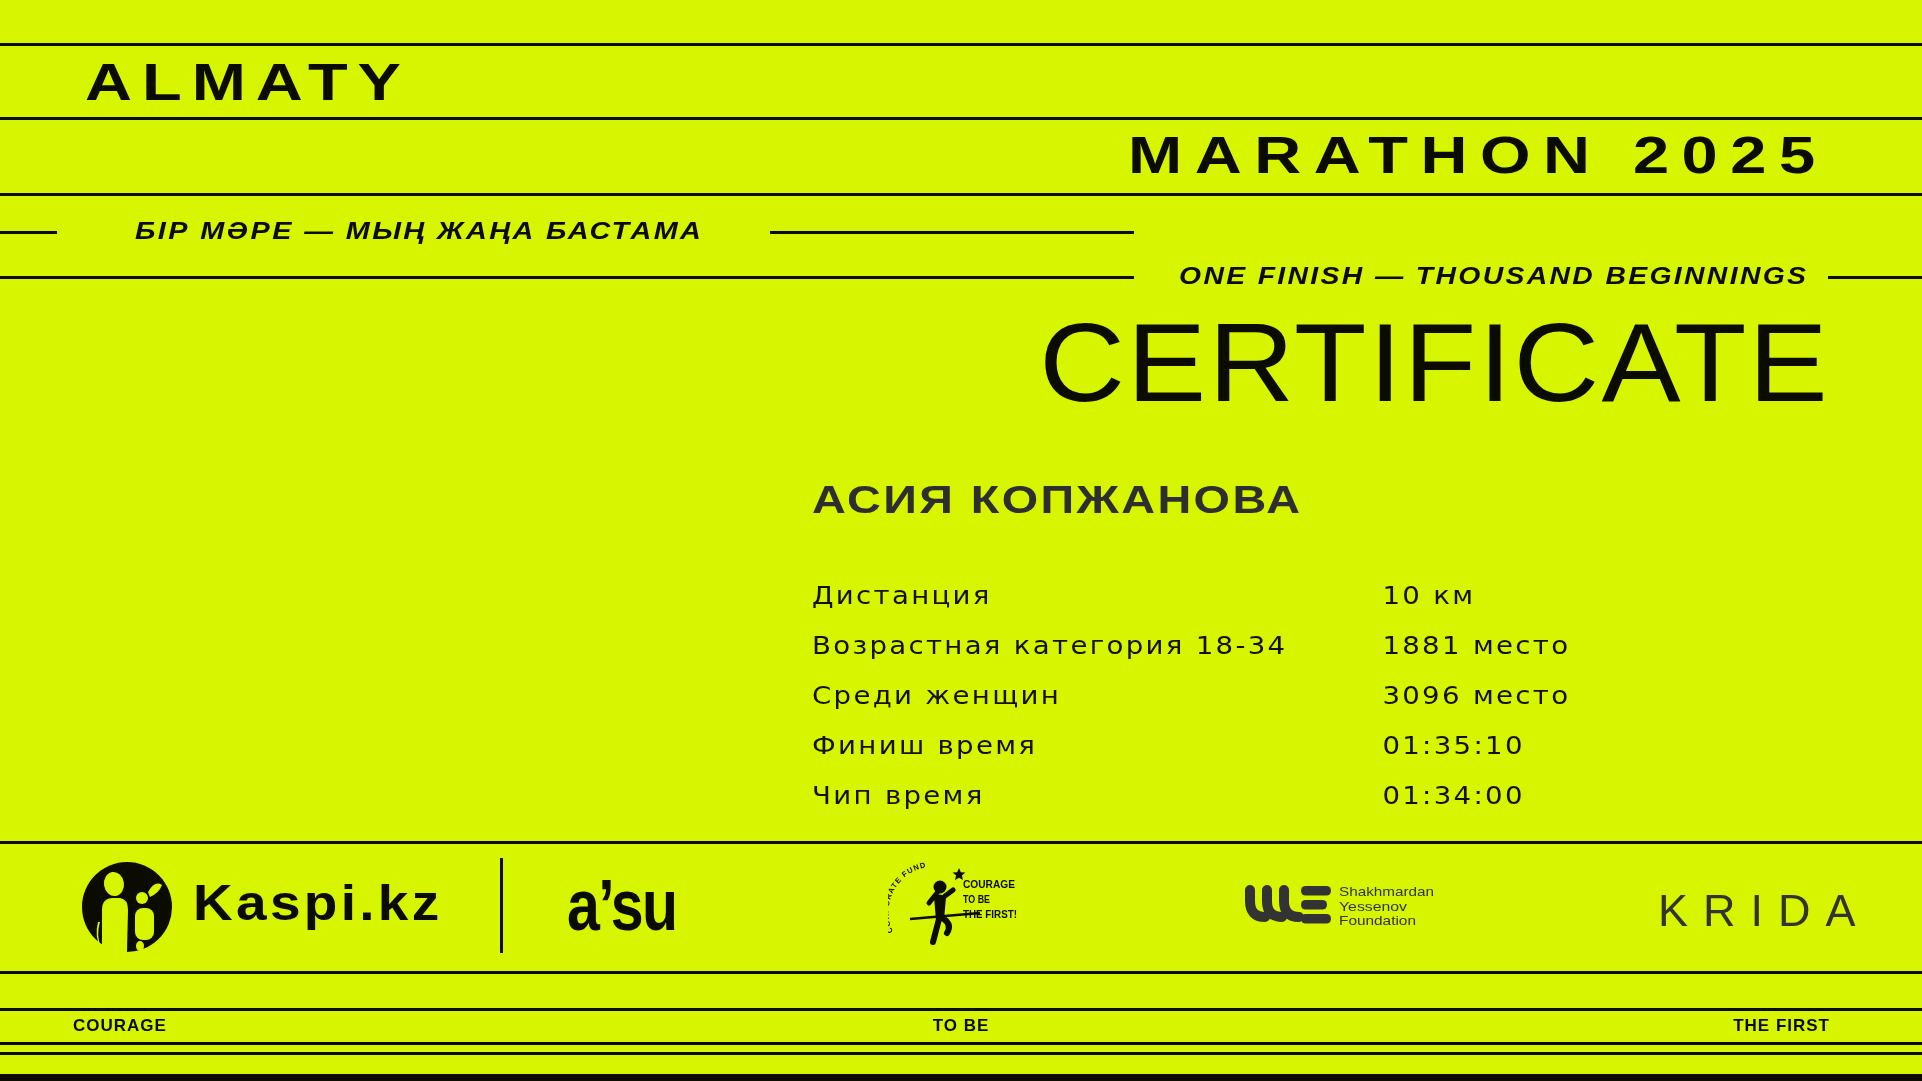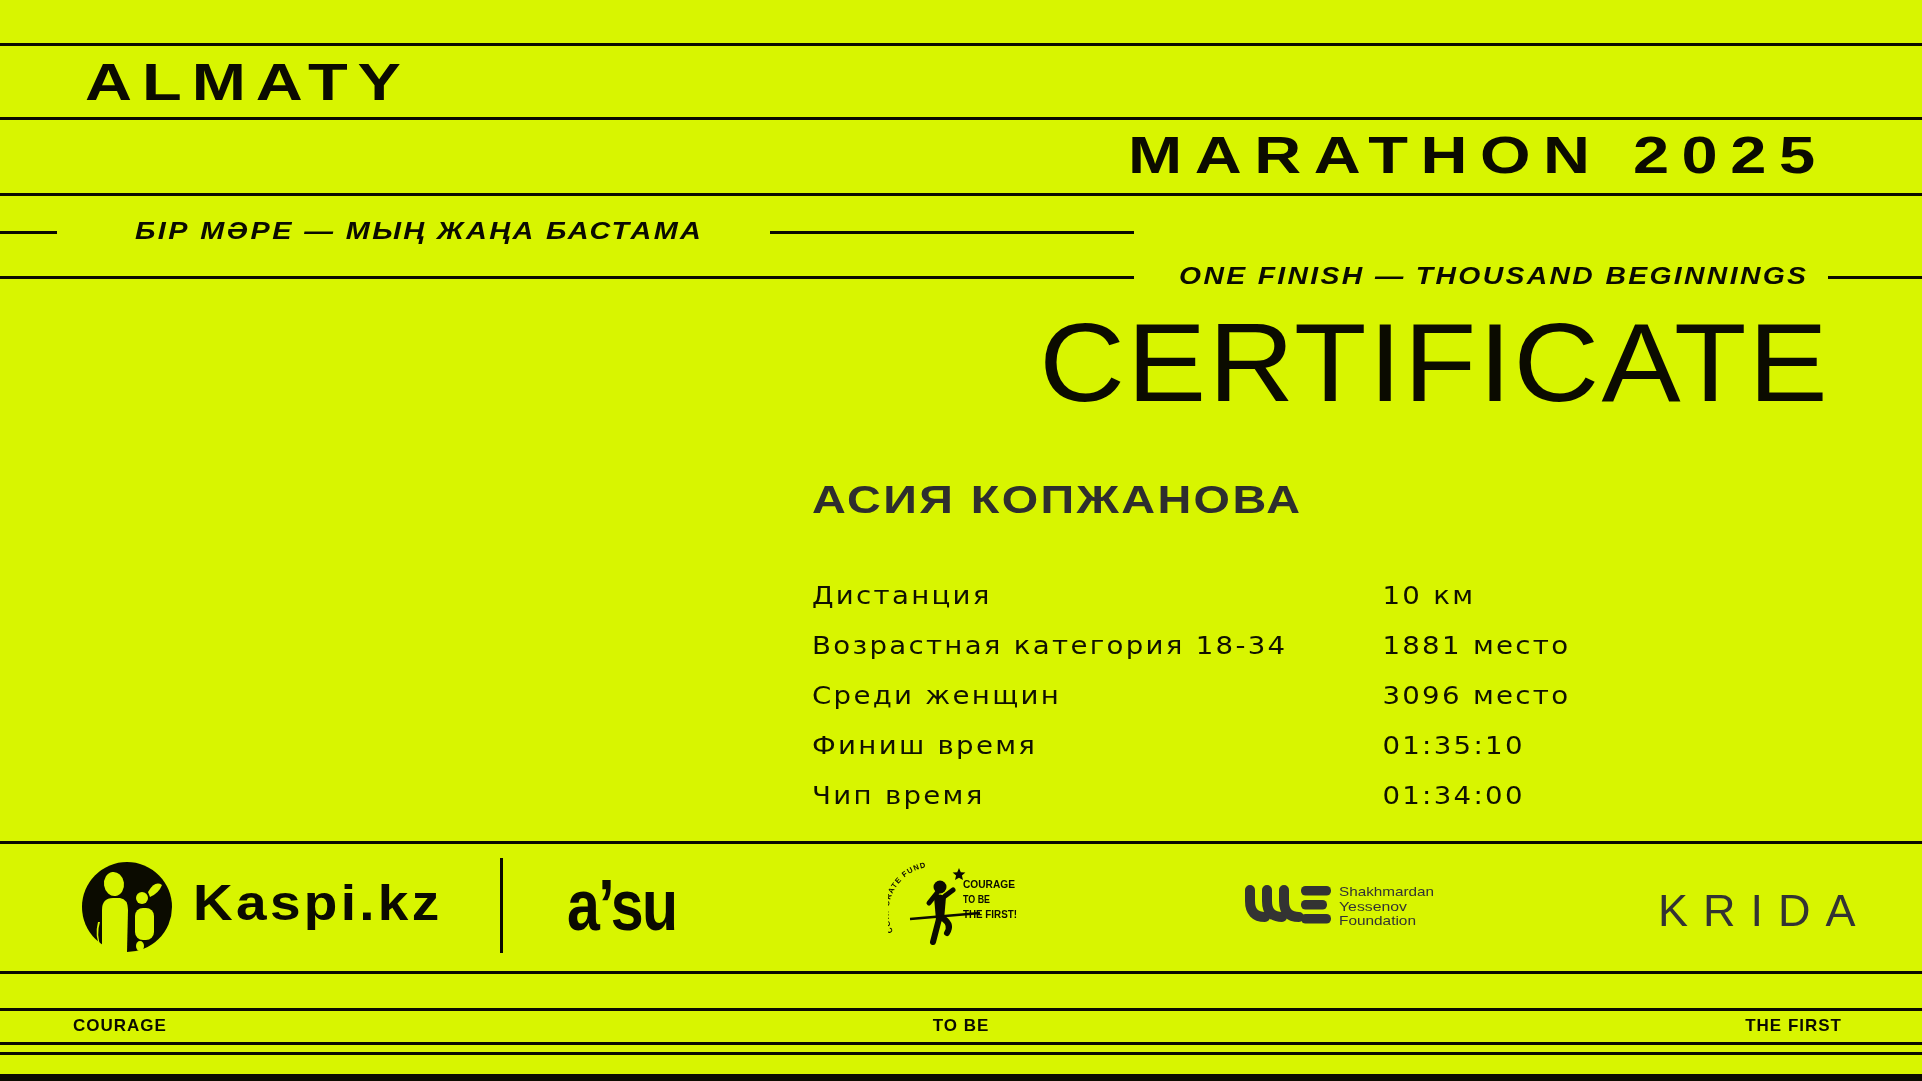--- a/index.html
+++ b/index.html
@@ -67,21 +67,21 @@
   .krida-text{
     left:1658px;top:888px;font-size:45px;font-weight:400;letter-spacing:15px;
     color:var(--gray);line-height:1;white-space:nowrap;
   }
   
   .foot{
     top:1017px;font-size:17px;font-weight:700;letter-spacing:1px;line-height:1;white-space:nowrap;
   }
   .foot-left{left:73px;}
   .foot-center{left:0;right:0;text-align:center;}
-  .foot-right{right:80px;}
+  .foot-right{right:92px;}
   .bottom-bar{position:absolute;left:0;right:0;top:1074px;height:7px;background:var(--ink);}
   
   .ink-fill{fill:currentColor;}
   .cut{fill:var(--bg);}
   .ink-stroke{stroke:currentColor;fill:none;}
   .gray-fill{fill:var(--gray);}
   .gray-stroke{stroke:var(--gray);fill:none;}
   svg text{font-family:"Liberation Sans", sans-serif;}
 </style>
 </head>

